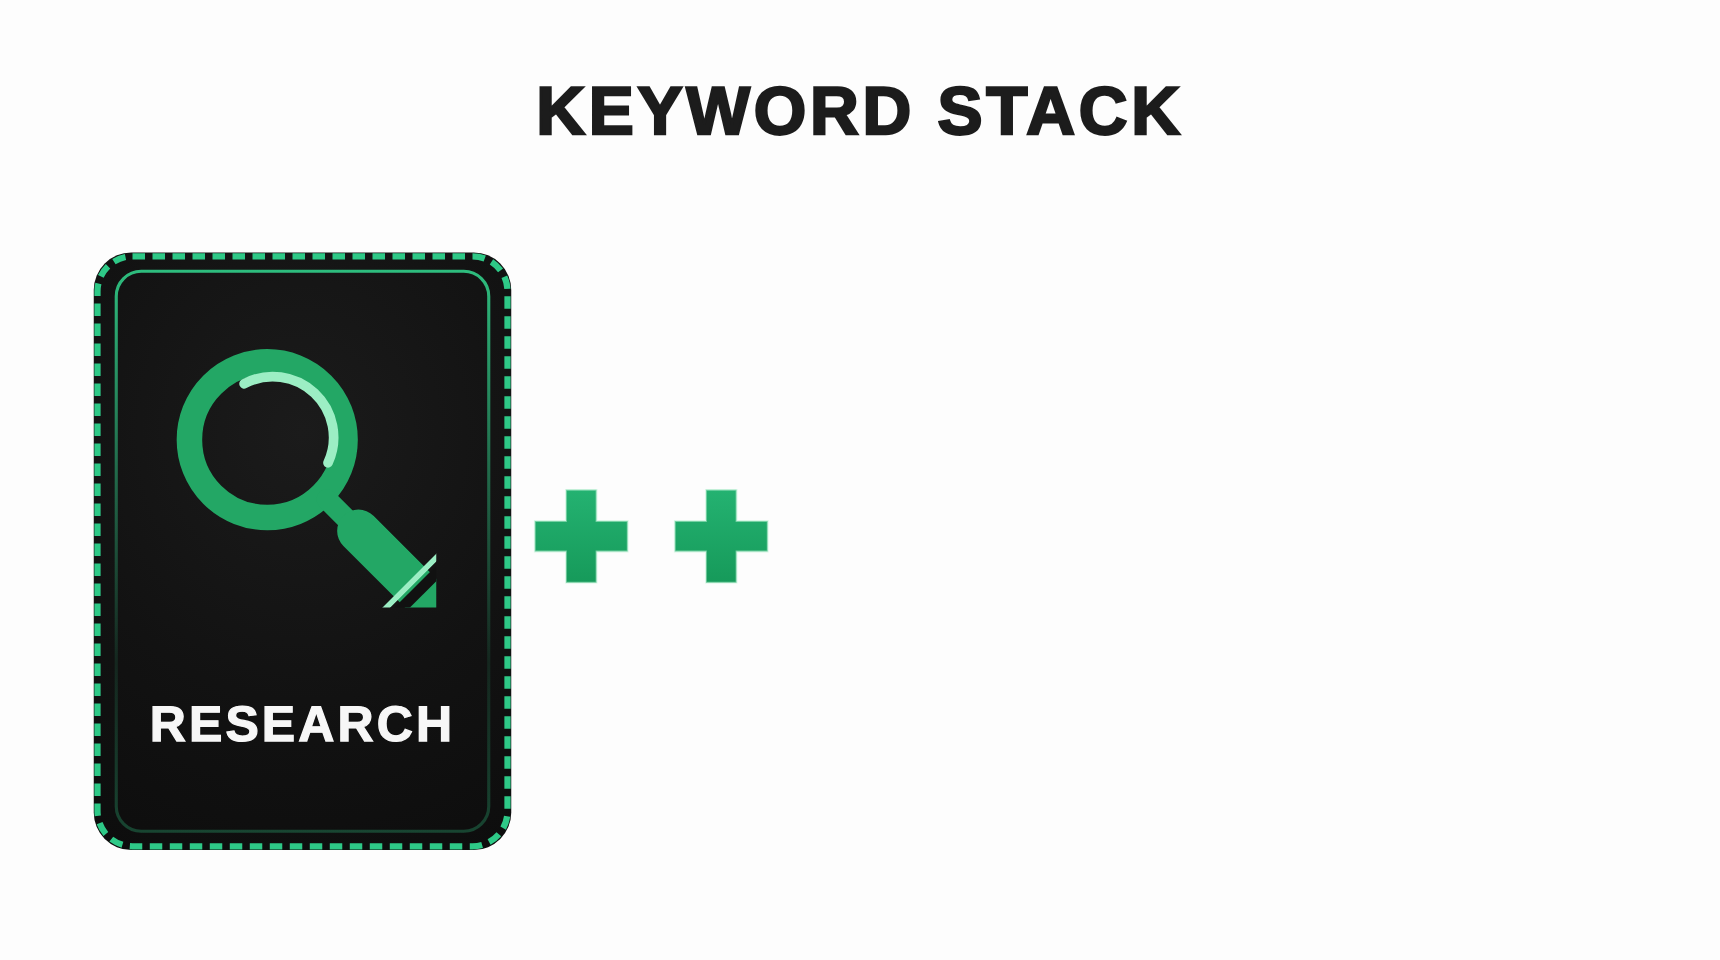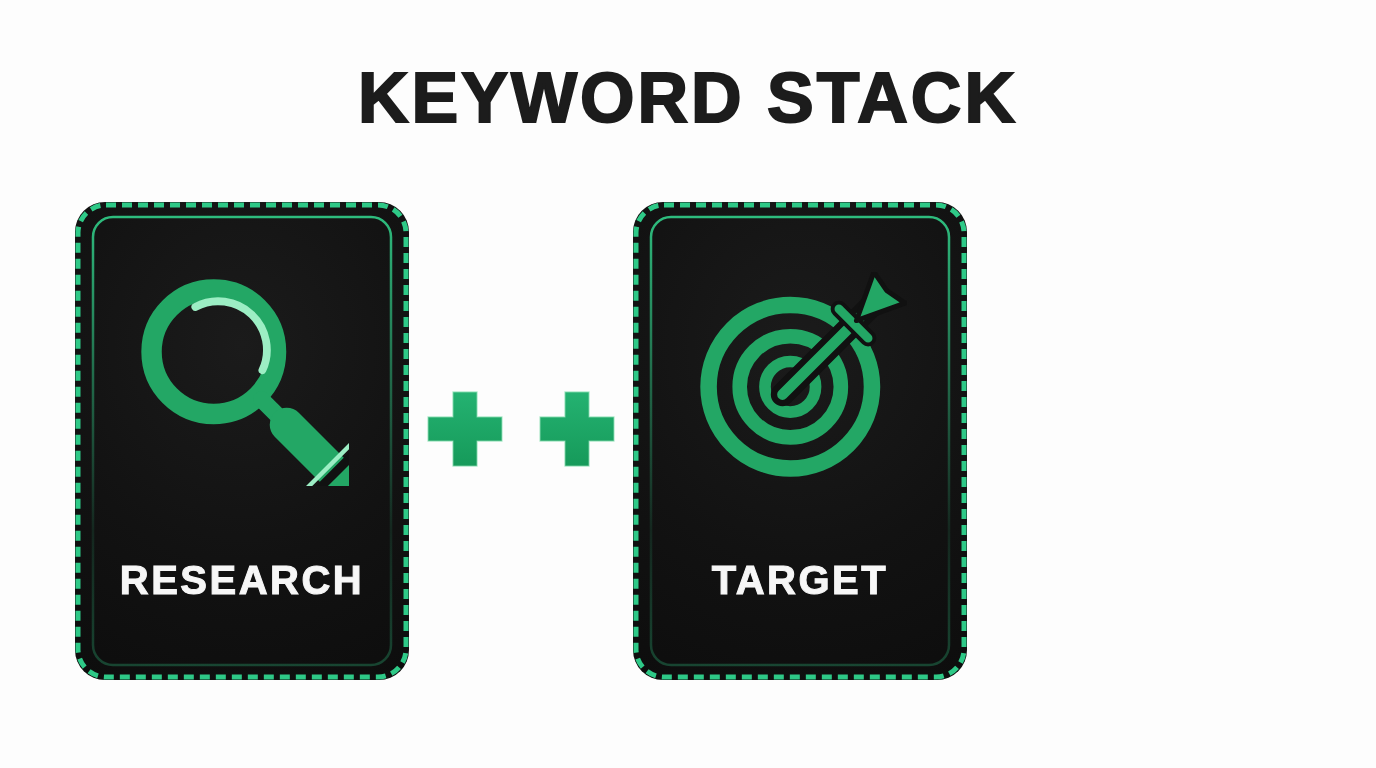--- a/index.html
+++ b/index.html
@@ -4,21 +4,21 @@
 <style>
   html,body{margin:0;padding:0;}
   body{
     width:1376px;height:768px;position:relative;overflow:hidden;
     background:var(--page-bg,#fdfdfd);
     font-family:"Liberation Sans", sans-serif;
   }
   .title{
     position:absolute;top:58px;left:0;width:100%;
     text-align:center;margin:0;
-    font-size:70px;font-weight:700;letter-spacing:3px;
+    font-size:54px;font-weight:700;letter-spacing:3px;
     color:var(--title-color,#1c1c1c);
     -webkit-text-stroke:2px var(--title-color,#1c1c1c);
   }
   .row{
     position:absolute;top:202px;left:75px;
     display:flex;align-items:stretch;
   }
   .card{
     position:relative;width:334px;height:478px;
     border-radius:30px;
@@ -102,40 +102,14 @@
     </svg>
   </div>
 
 
   <div class="plus-cell" aria-label="plus">
     <svg viewBox="-45 -45 90 90">
       <path d="M -12.5,-38 H 12.5 V -12.5 H 38 V 12.5 H 12.5 V 38 H -12.5 V 12.5 H -38 V -12.5 H -12.5 Z" fill="url(#plusGrad)" stroke="#bdf2d6" stroke-opacity="0.55" stroke-width="1.5"></path>
     </svg>
   </div>
 
-  <div class="card">
-    <svg class="border-svg" viewBox="0 0 334 478">
-      <rect x="3" y="3" width="328" height="472" rx="28" fill="none" stroke="var(--dash-green,#2ec987)" stroke-width="5" stroke-dasharray="10 6"></rect>
-      <rect x="18" y="15" width="298" height="448" rx="20" fill="none" stroke="url(#innerGrad)" stroke-width="2.5"></rect>
-    </svg>
-    <div class="icon-box">
-      <svg viewBox="-110 -110 220 220">
-        <g transform="translate(-10,8)">
-
-          <circle cx="0" cy="0" r="84" fill="none" stroke="var(--icon-green,#23a765)" stroke-width="17"></circle>
-          <circle cx="0" cy="0" r="52" fill="none" stroke="var(--icon-green,#23a765)" stroke-width="15"></circle>
-          <circle cx="0" cy="0" r="26" fill="none" stroke="var(--icon-green,#23a765)" stroke-width="12"></circle>
-          <circle cx="0" cy="0" r="8" fill="var(--icon-green,#23a765)"></circle>
-
-          <line x1="-8" y1="8" x2="88" y2="-88" stroke="var(--card-bg,#111111)" stroke-width="24" stroke-linecap="round"></line>
-          <line x1="-8" y1="8" x2="88" y2="-88" stroke="var(--icon-green,#23a765)" stroke-width="11" stroke-linecap="round"></line>
-
-          <line x1="50" y1="-80" x2="80" y2="-50" stroke="var(--card-bg,#111111)" stroke-width="17" stroke-linecap="round"></line>
-          <line x1="50" y1="-80" x2="80" y2="-50" stroke="var(--icon-green,#23a765)" stroke-width="9" stroke-linecap="round"></line>
-
-          <path d="M 68,-68 L 118,-86 L 99,-99 L 86,-118 Z" fill="var(--icon-green,#23a765)" stroke="var(--card-bg,#111111)" stroke-width="5" stroke-linejoin="round"></path>
-        </g>
-      </svg>
-    </div>
-    <div class="card-label">TARGET</div>
-  </div>
 
 </div>
 
 </body></html>

